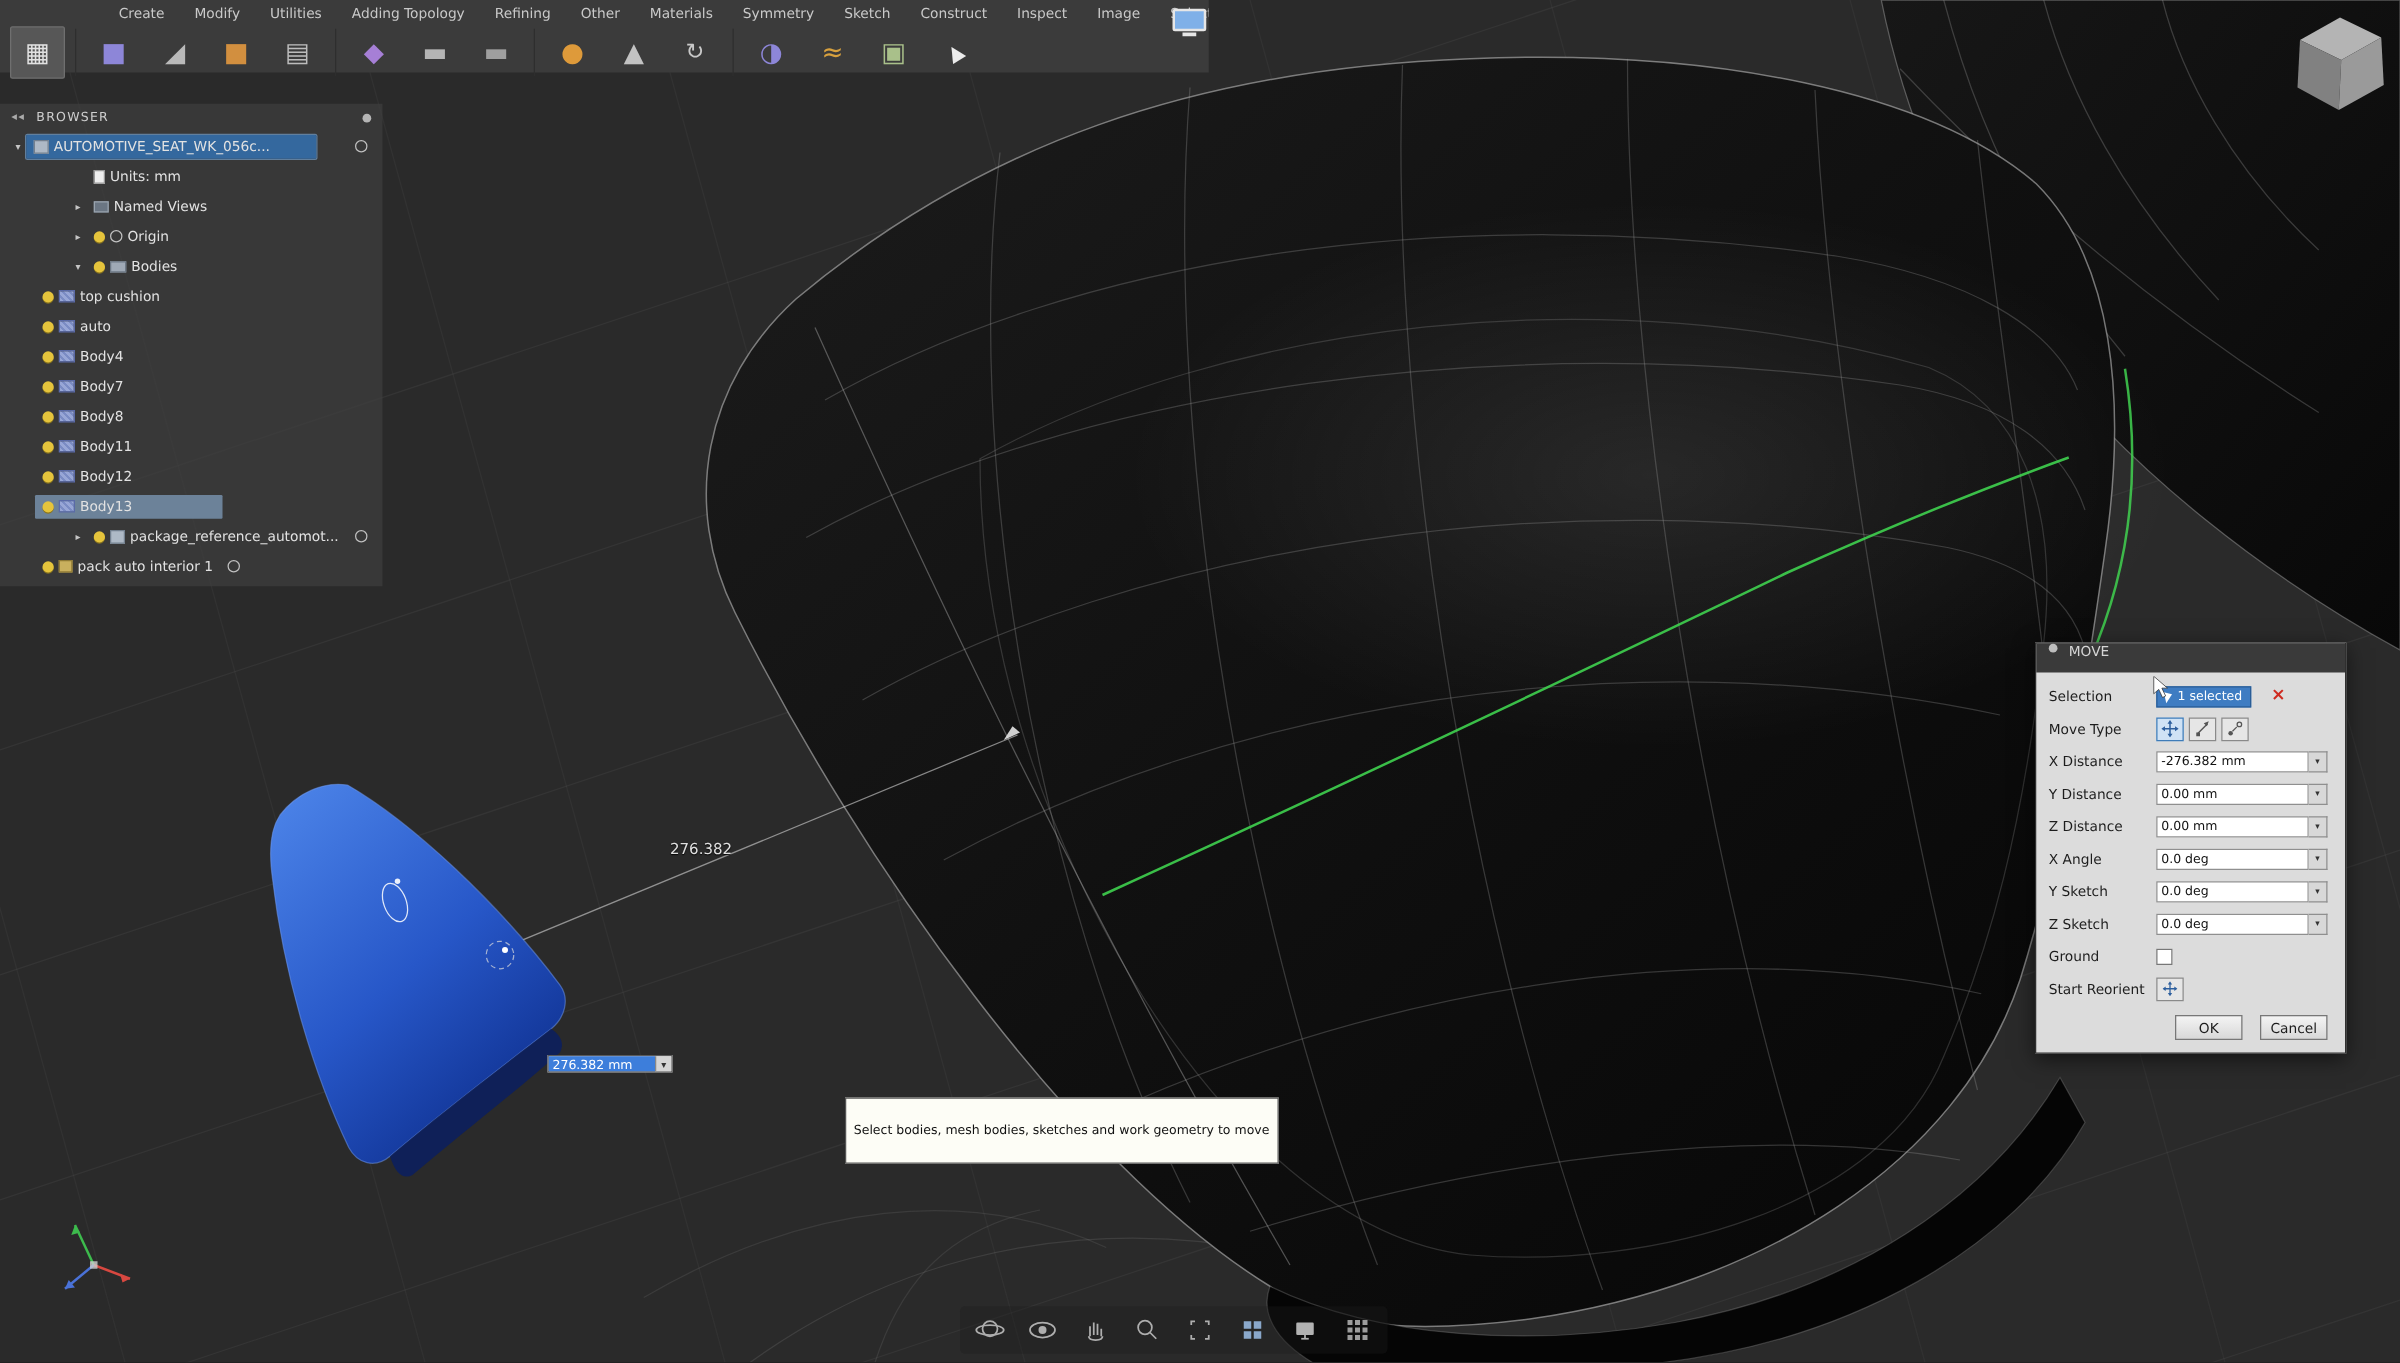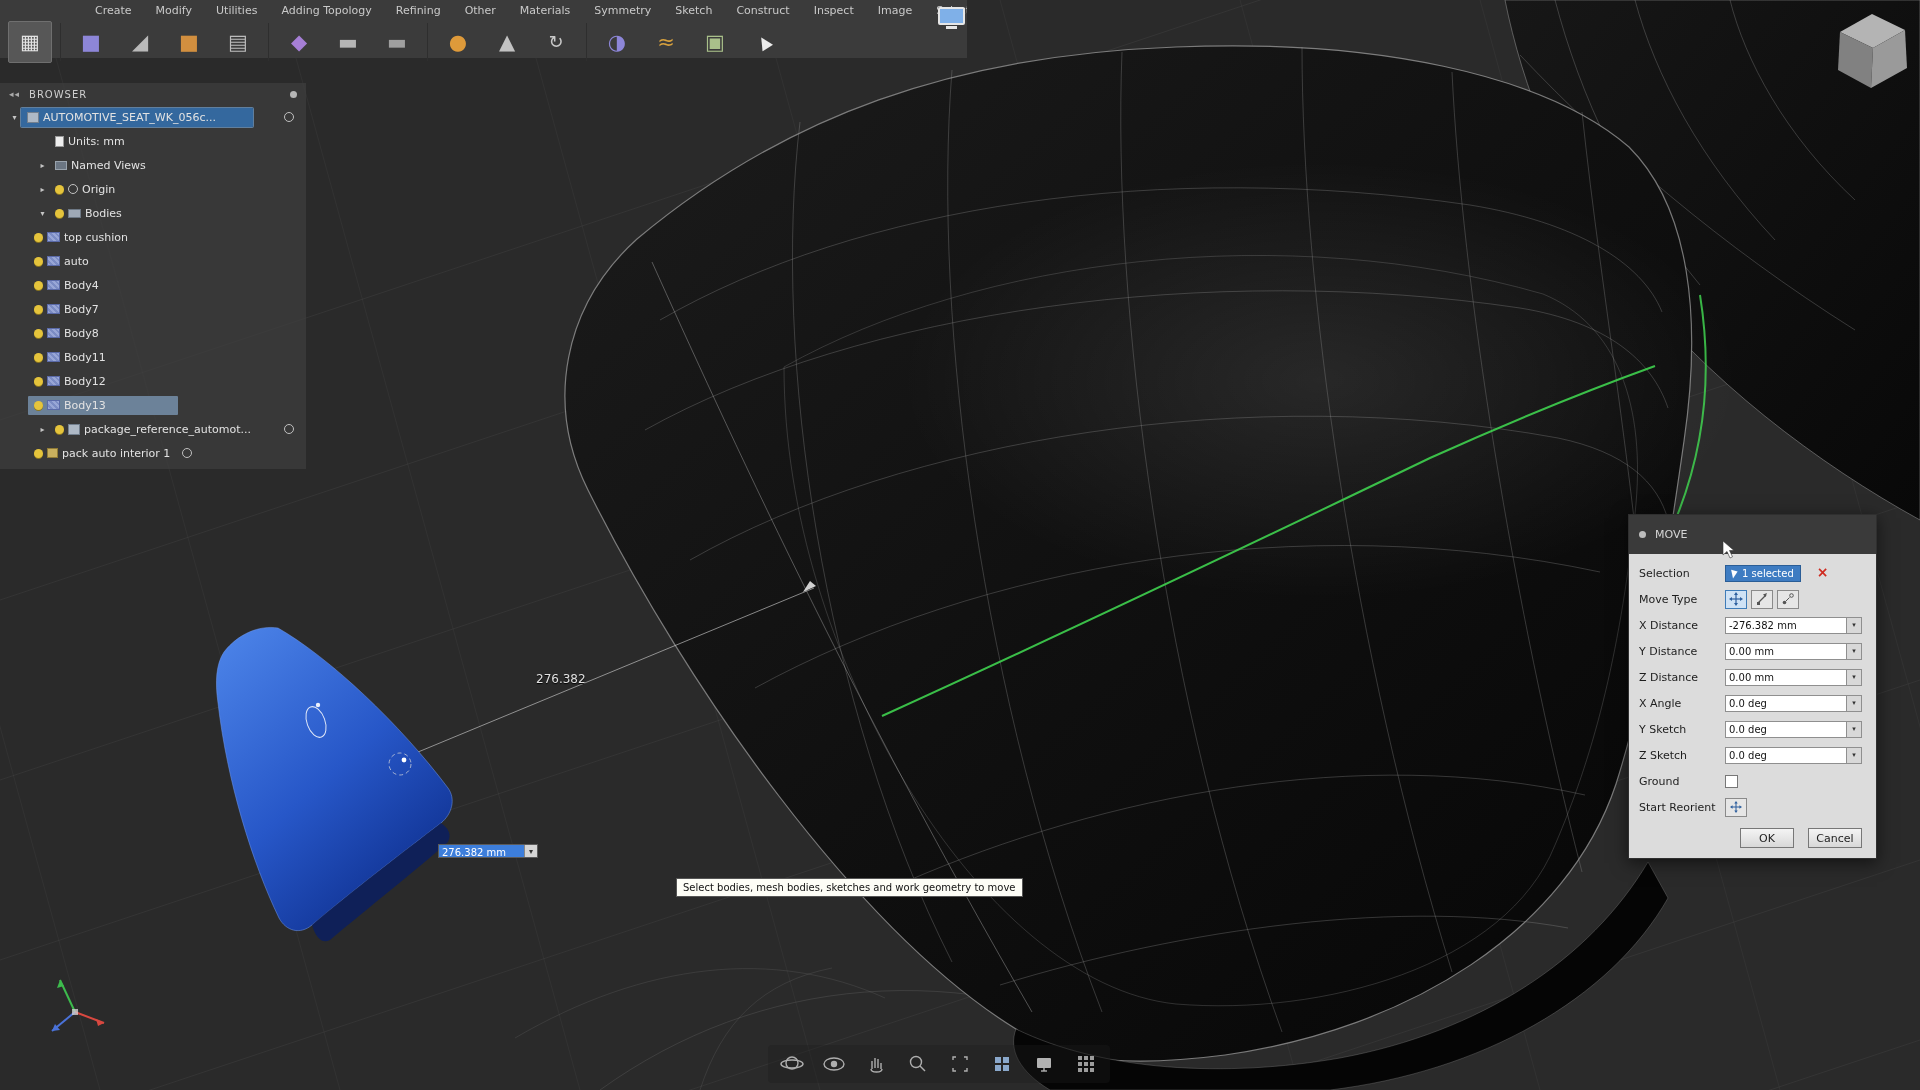--- a/index.html
+++ b/index.html
@@ -24,21 +24,21 @@
   .monitor{position:absolute;left:938px;top:7px;z-index:7}
   .mon-screen{width:27px;height:18px;border:2px solid #e6e6e6;background:#7fb0e8;border-radius:2px}
   .mon-stand{width:11px;height:3px;background:#e6e6e6;margin:1px auto 0}
 
   
   .browser{position:absolute;left:0;top:83px;width:306px;background:rgba(62,62,62,.72);z-index:6;font-size:11px;padding-bottom:4px}
   .bheader{height:22px;display:flex;align-items:center;padding:0 9px;color:#cfcfcf;font-size:10px;letter-spacing:1px}
   .bh-collapse{margin-right:9px;color:#aaa;font-size:9px}
   .bh-dot{margin-left:auto;width:7px;height:7px;border-radius:50%;background:#b5b5b5}
   .trow{position:relative;height:24px;display:flex;align-items:center}
-  .pad0{padding-left:8px}.pad1{padding-left:36px}.pad2{padding-left:28px}
+  .pad0{padding-left:8px}.pad1{padding-left:56px}.pad2{padding-left:28px}
   .arr{width:13px;text-align:center;color:#c5c5c5;font-size:8px;flex-shrink:0}
   .inner{display:inline-flex;align-items:center;height:19px;padding:0 6px;gap:4px;border-radius:1px}
   .inner.sel{background:rgba(52,110,170,.9);box-shadow:0 0 0 1px rgba(125,175,225,.6);min-width:232px}
   .inner.hl{background:rgba(125,155,185,.75);min-width:150px}
   .lbl{white-space:nowrap;color:#e2e2e2}
   .bulb{width:9px;height:9px;border-radius:50%;background:#e5c43c;box-shadow:0 1px 0 #8a7520;flex-shrink:0}
   .ic{display:inline-block;flex-shrink:0}
   .ic-comp{width:12px;height:11px;background:#aeb9c6;border:1px solid #73808f}
   .ic-doc{width:9px;height:11px;background:#eee;border:1px solid #999}
   .ic-views{width:12px;height:9px;background:#6b7683;border:1px solid #99a3ad}
@@ -47,26 +47,26 @@
   .ic-mesh{width:13px;height:10px;background:repeating-linear-gradient(45deg,#98a6d6 0 2px,#7b8cc4 2px 4px);border:1px solid #5a6aa8}
   .ic-box{width:11px;height:10px;background:#c9b05e;border:1px solid #8f7a35}
   .rbadge{position:absolute;right:12px;width:10px;height:10px;border:1px solid #c0c0c0;border-radius:50%}
   .rbadge.inline{position:static;margin-left:8px}
 
   
   .dim-label{position:absolute;left:536px;top:672px;font-size:12px;color:#e0e0e0;z-index:4;text-shadow:0 1px 1px #000}
   .dist-box{position:absolute;left:438px;top:844px;width:100px;height:14px;background:#ececec;border:1px solid #5a5a5a;display:flex;align-items:stretch;z-index:4}
   .dist-val{flex:1;background:#3d7edb;color:#fff;font-size:10px;padding:2px 3px;white-space:nowrap;overflow:hidden}
   .dist-dd{width:13px;font-size:8px;color:#333;background:#d5d5d5;border-left:1px solid #888;display:flex;align-items:center;justify-content:center}
-  .vtooltip{position:absolute;left:676px;top:878px;background:#fdfdf6;border:1px solid #555;color:#111;font-size:10px;padding:3px 6px;z-index:4;white-space:nowrap}
+  .vtooltip{position:absolute;left:676px;top:878px;background:#fdfdf6;border:1px solid #555;color:#111;font-size:10px;padding:20px 6px;z-index:4;white-space:nowrap}
 
   
   .move-dialog{position:absolute;left:1628px;top:514px;width:249px;background:#dcdcdc;border:1px solid #2f2f2f;
                box-shadow:0 4px 16px rgba(0,0,0,.55);z-index:8;font-size:11px;color:#222}
-  .md-header{height:39px;background:#3a3a3a;display:flex;align-items:center;gap:9px;padding:0 10px;color:#d5d5d5}
+  .md-header{height:23px;background:#3a3a3a;display:flex;align-items:flex-start;gap:9px;padding:0 10px;color:#d5d5d5}
   .md-dot{width:7px;height:7px;border-radius:50%;background:#bdbdbd}
   .md-body{padding:6px 0 2px}
   .drow{display:flex;align-items:center;height:26px;padding:0 10px}
   .dlabel{width:86px;flex-shrink:0;color:#1d1d1d}
   .dctrl{display:flex;}
   .sel-chip{display:inline-flex;align-items:center;gap:4px;background:#3e7cc2;border:1px solid #2a5d96;color:#fff;font-size:10px;height:17px;padding:0 6px}
   .chip-cursor{width:0;height:0;border-left:6px solid #fff;border-top:3px solid transparent;border-bottom:6px solid transparent;transform:rotate(-12deg)}
   .sel-x{margin-left:16px;color:#cf2b20;font-weight:bold;font-size:14px;line-height:1}
   .mt-btn{width:22px;height:19px;border:1px solid #8a8a8a;background:#e6e6e6;display:flex;align-items:center;justify-content:center;margin-right:4px}
   .mt-btn.active{background:#cfe2f5;border-color:#3f7cb8}

